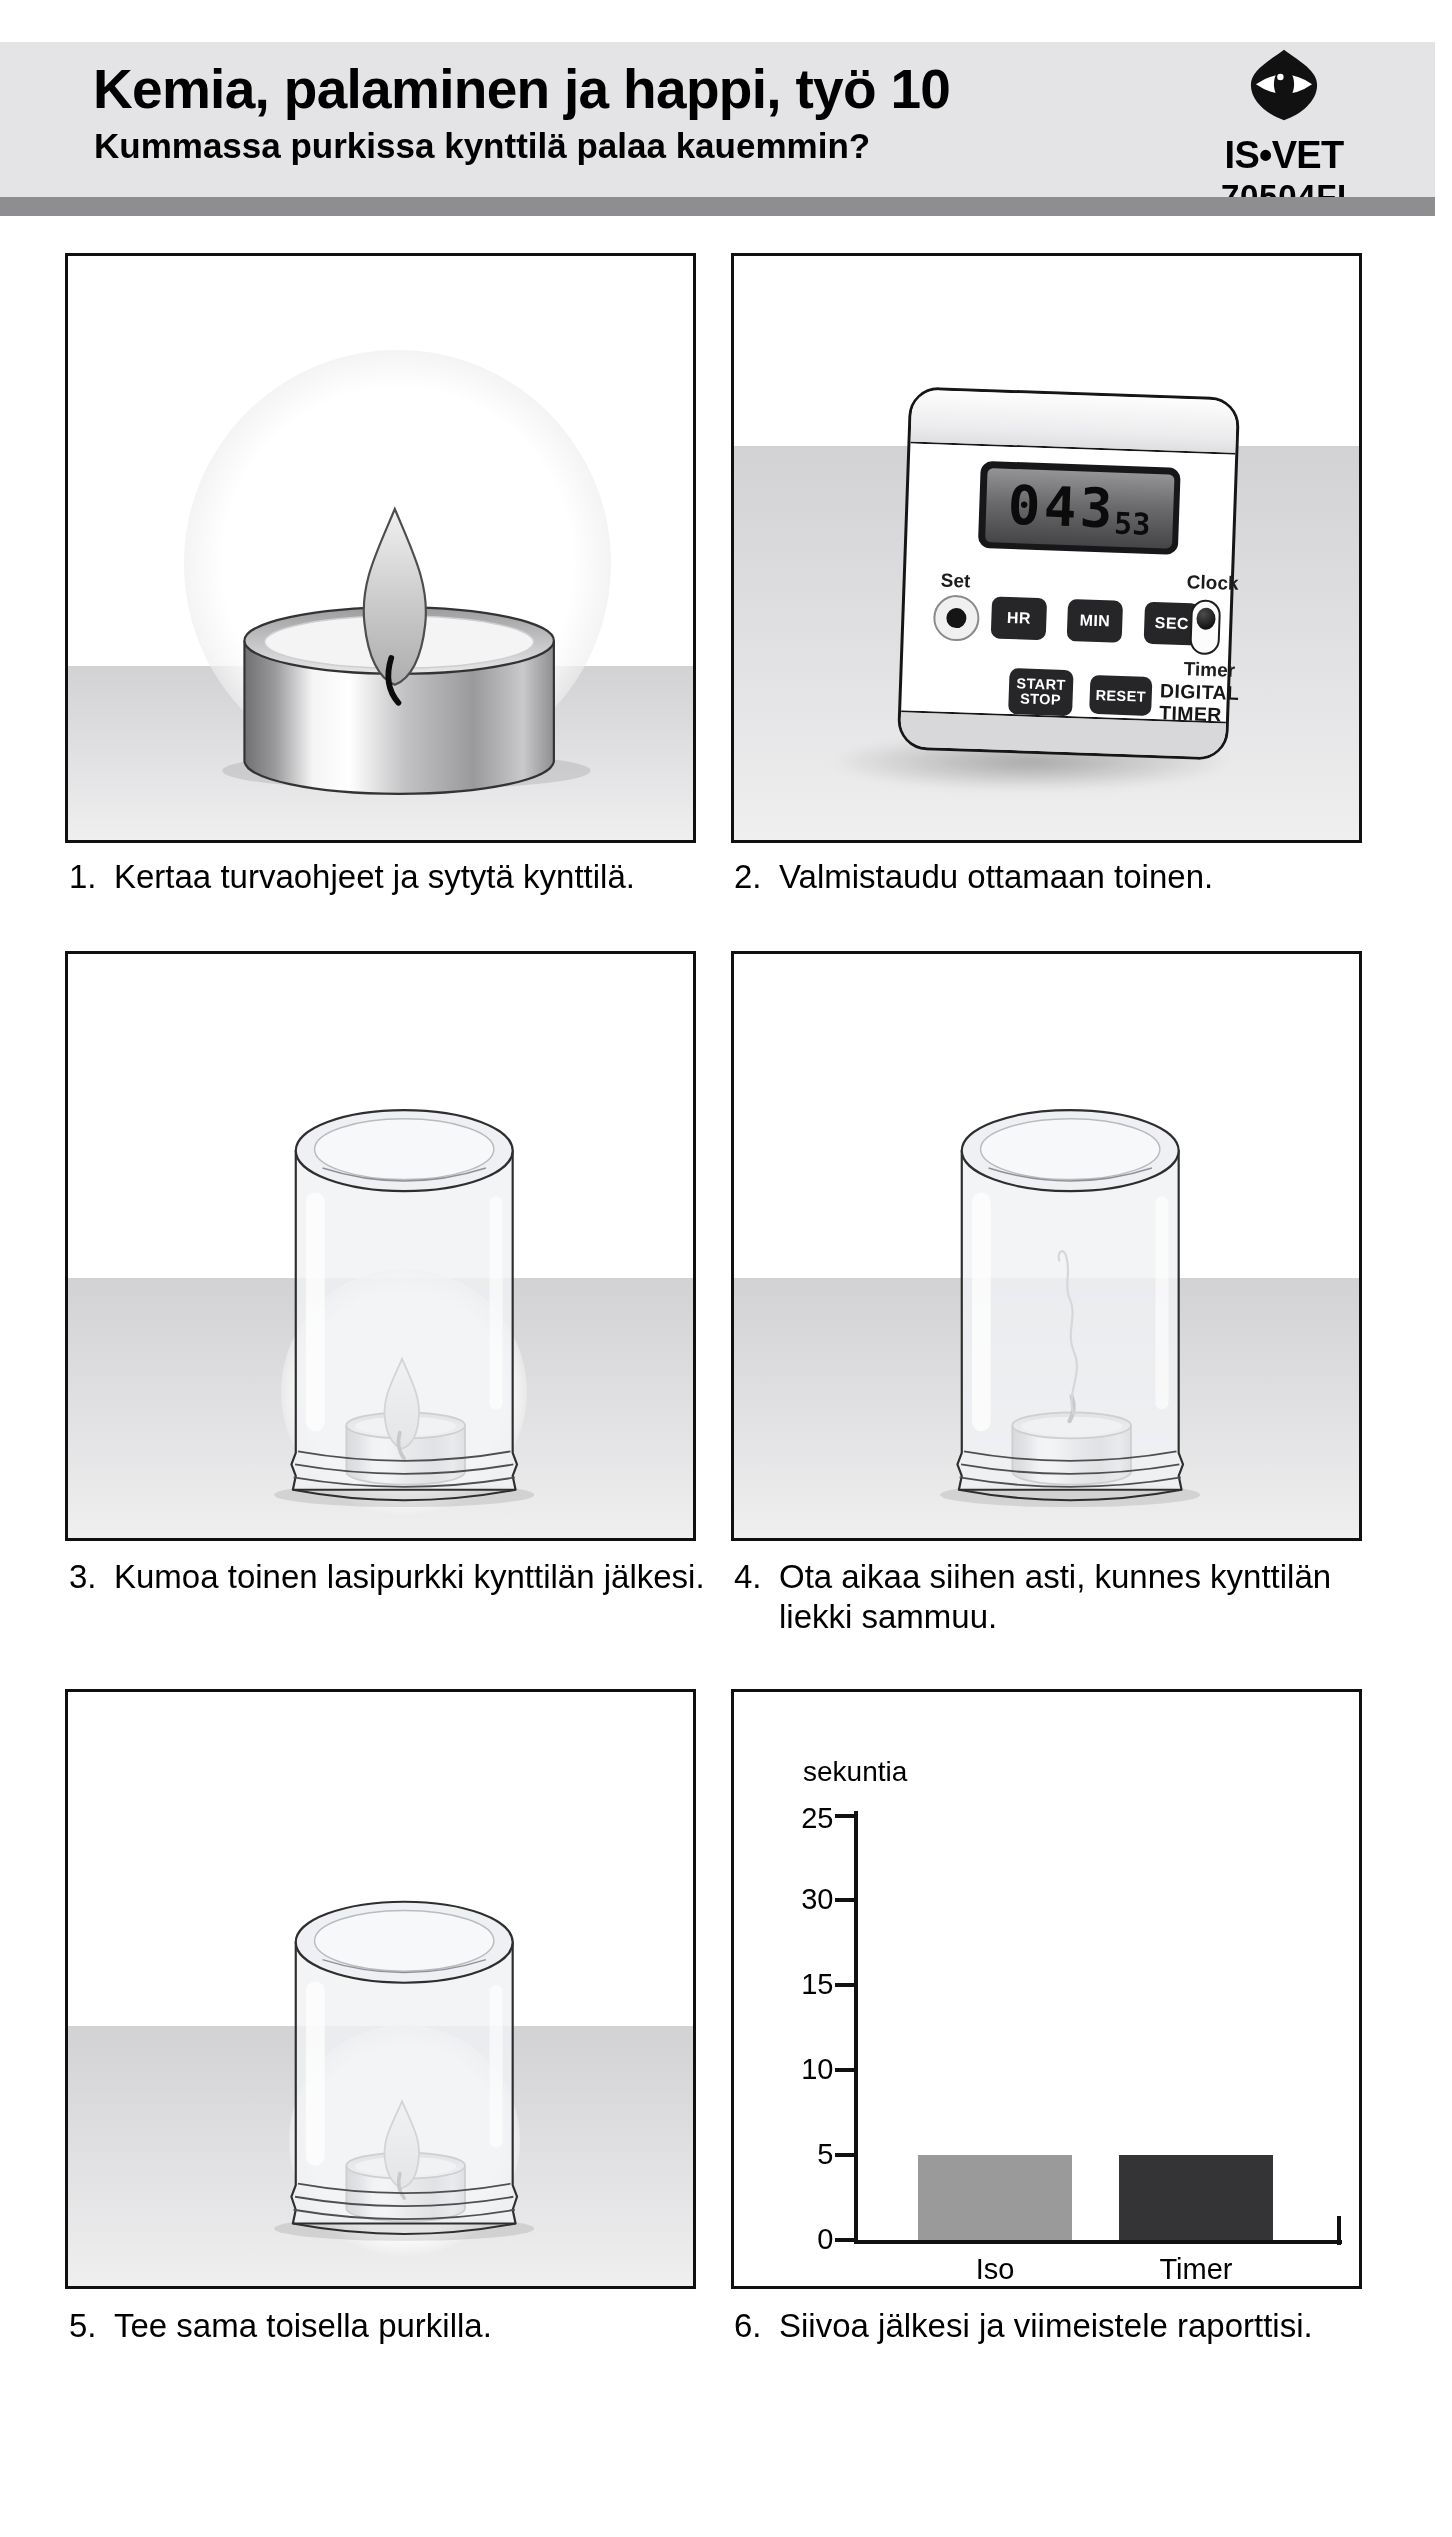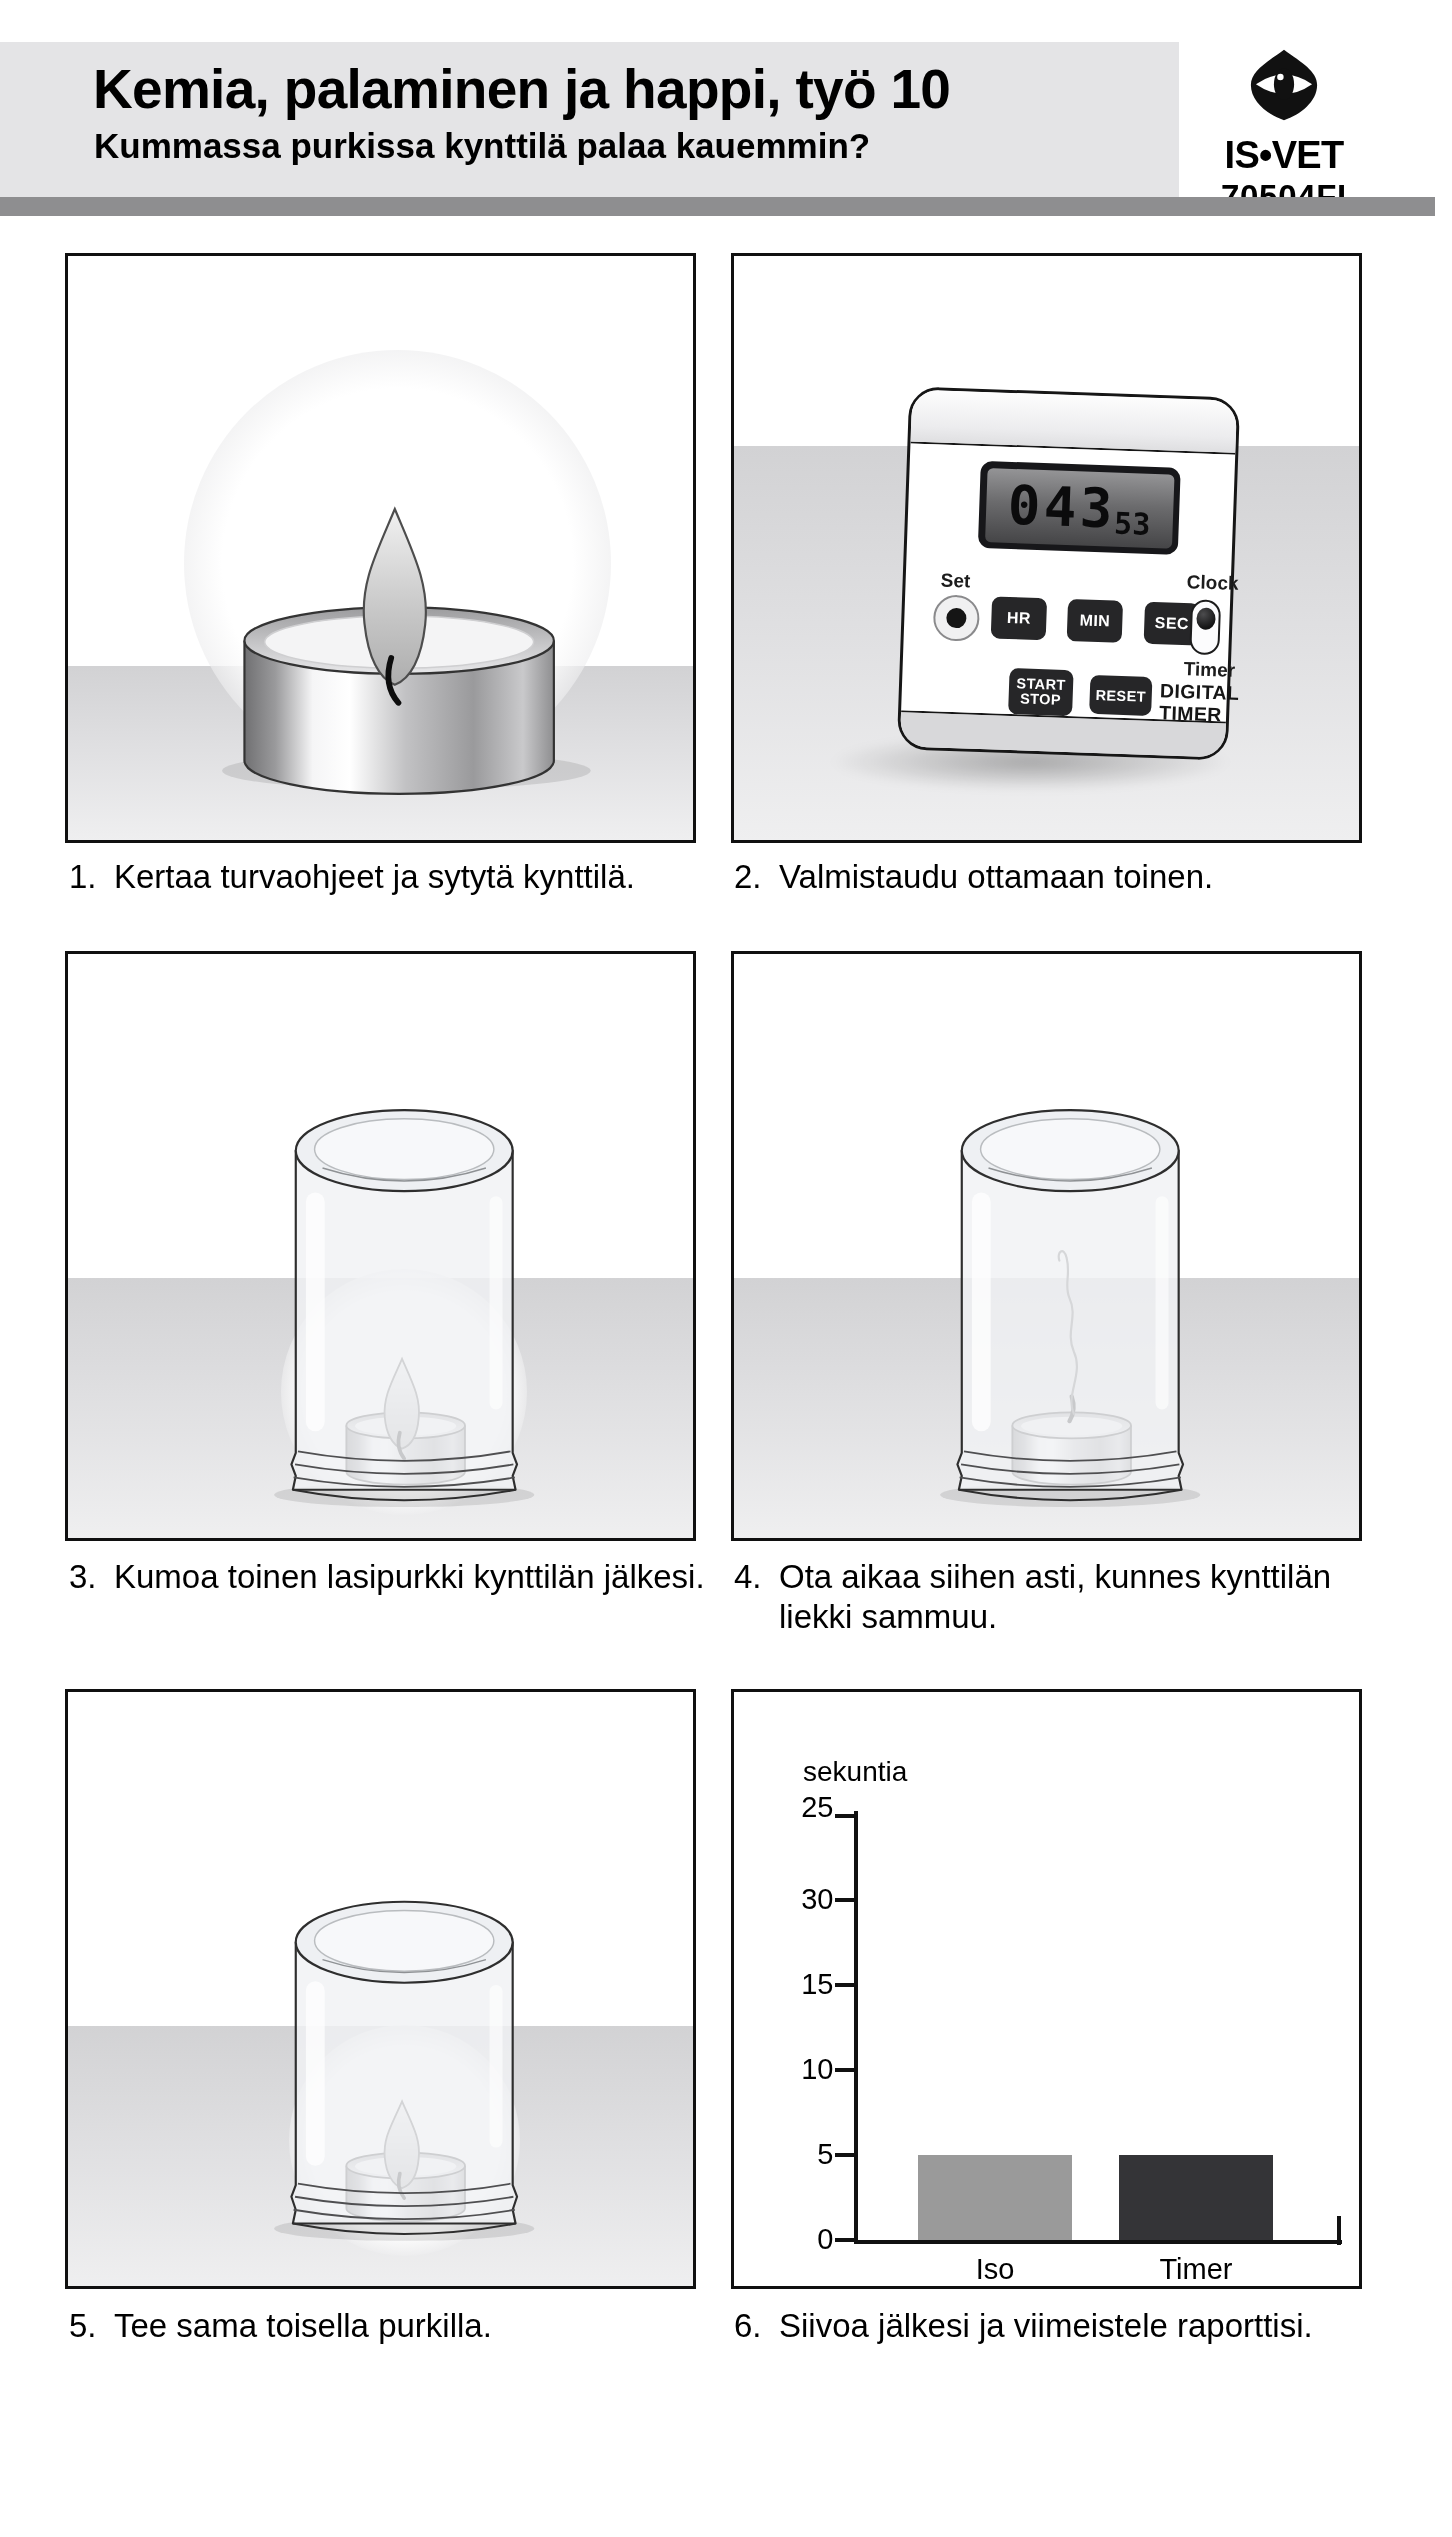--- a/index.html
+++ b/index.html
@@ -1,20 +1,20 @@
 <!DOCTYPE html>
 <html style="font-size:11.6px"><head>
 <meta charset="utf-8">
 <style>
   html,body{margin:0;padding:0;background:#ffffff;}
   .page{position:relative;width:1453px;height:2538px;background:#ffffff;
         font-family:"Liberation Sans", sans-serif;color:#000;overflow:hidden;}
 
   
-  .header-band{position:absolute;left:0;top:42px;width:1179px;height:155px;background:#e4e4e6;}
+  .header-band{position:absolute;left:0;top:42px;width:1435px;height:155px;background:#e4e4e6;}
   .page-title{position:absolute;left:93px;top:14.5px;font-size:55px;font-weight:700;letter-spacing:-0.7px;white-space:nowrap;}
   .page-subtitle{position:absolute;left:94px;top:84px;font-size:35px;font-weight:700;white-space:nowrap;}
   .header-rule{position:absolute;left:0;top:197px;width:1435px;height:19px;background:#8e8e90;}
   .brand-logo{position:absolute;left:1179px;top:7.2px;width:210px;text-align:center;}
   .brand-name{font-size:38px;font-weight:700;letter-spacing:-0.7px;line-height:1;margin-top:15px;}
   .doc-code{font-size:33px;font-weight:700;letter-spacing:0.7px;line-height:1;margin-top:5.8px;}
 
   
   .panel{position:absolute;width:631px;box-sizing:border-box;border:3.6px solid #101010;background:#fff;overflow:hidden;}
   .p-row12{height:590px;}
@@ -316,21 +316,21 @@
           <div class="y-tick-label" style="left: 27.5px; top: 531px;">0</div>
           <div class="y-tick-mark" style="left: 101px; top: 461px;"></div>
           <div class="y-tick-label" style="left: 27.5px; top: 446px;">5</div>
           <div class="y-tick-mark" style="left: 101px; top: 376px;"></div>
           <div class="y-tick-label" style="left: 27.5px; top: 361px;">10</div>
           <div class="y-tick-mark" style="left: 101px; top: 291px;"></div>
           <div class="y-tick-label" style="left: 27.5px; top: 276px;">15</div>
           <div class="y-tick-mark" style="left: 101px; top: 206px;"></div>
           <div class="y-tick-label" style="left: 27.5px; top: 191px;">30</div>
           <div class="y-tick-mark" style="left: 101px; top: 122px;"></div>
-          <div class="y-tick-label" style="left: 27.5px; top: 99px;">25</div>
+          <div class="y-tick-label" style="left: 27.5px; top: 110px;">25</div>
           <div class="chart-bar" style="left: 184px; top: 463px; width: 154px; height: 85px; background: rgb(154, 154, 154);"></div>
           <div class="bar-label" style="left: 184px;">Iso</div>
           <div class="chart-bar" style="left: 385px; top: 463px; width: 154px; height: 85px; background: rgb(52, 52, 55);"></div>
           <div class="bar-label" style="left: 385px;">Timer</div>
         </div>
     </div>
   </div>
 
   <div class="caption" style="left:69px;top:857px;width:655px;">
     <span class="cap-num">1.</span>

